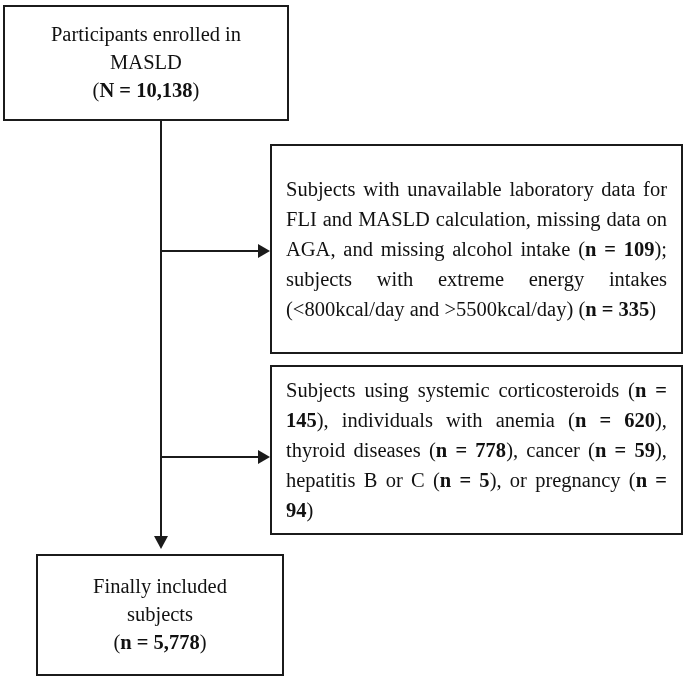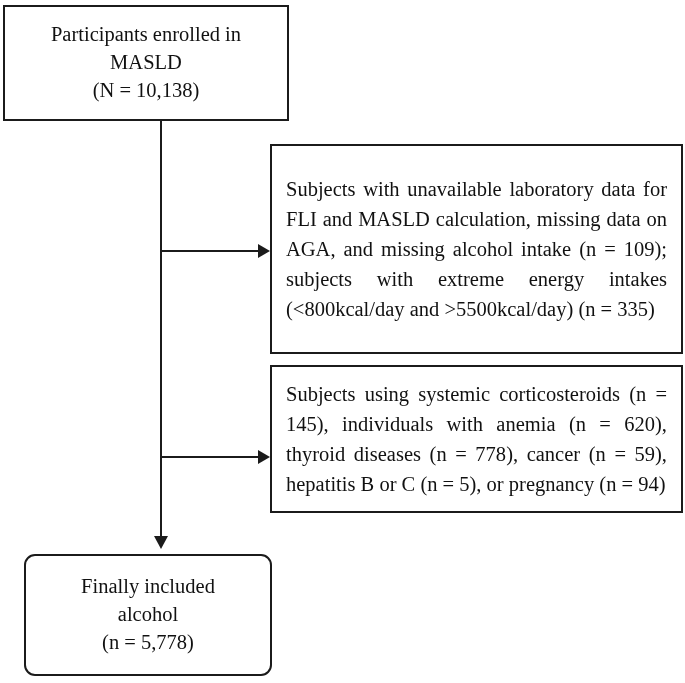--- a/index.html
+++ b/index.html
@@ -48,38 +48,38 @@
   
   .node.justified .node-text {
     text-align: justify;
     text-align-last: left;
     font-size: 20.5px;
     line-height: 1.47;
     padding: 0 14px;
     hyphens: none;
   }
 
-  b, .b { font-weight: normal; }
+  b, .b { font-weight: bold; }
 
   
   #node-enrolled {
     left: 3px;  top: 5px;
     width: 286px; height: 116px;
   }
   #node-exclusion-1 {
     left: 270px; top: 144px;
     width: 413px; height: 210px;
   }
   #node-exclusion-2 {
     left: 270px; top: 365px;
-    width: 413px; height: 148px;
+    width: 413px; height: 170px;
   }
   #node-included {
-    left: 24px;  top: 554px;
-    width: 248px; height: 122px; border-radius: 11px;
+    left: 36px;  top: 554px;
+    width: 248px; height: 122px;
   }
 
   
   .conn {
     position: absolute;
     background: #1b1b1b;
   }
   
   #trunk-vertical {
     left: 160px;
@@ -139,21 +139,21 @@
     <span class="node-text"><span>Subjects with unavailable laboratory data for FLI and MASLD calculation, missing data on AGA, and missing alcohol intake (</span><b>n = 109</b><span>); subjects with extreme energy intakes (&lt;800kcal/day and &gt;5500kcal/day) (</span><b>n = 335</b><span>)</span></span>
   </div>
 
   <div class="node justified" id="node-exclusion-2">
     <span class="node-text"><span>Subjects using systemic corticosteroids (</span><b>n = 145</b><span>), individuals with anemia (</span><b>n = 620</b><span>), thyroid diseases (</span><b>n = 778</b><span>), cancer (</span><b>n = 59</b><span>), hepatitis B or C (</span><b>n = 5</b><span>), or pregnancy (</span><b>n = 94</b><span>)</span></span>
   </div>
 
   <div class="node centered" id="node-included">
     <span class="node-text">
       <span>Finally included</span><br>
-      <span>alcohol</span><br>
+      <span>subjects</span><br>
       <span>(</span><b>n = 5,778</b><span>)</span>
     </span>
   </div>
 
   <div class="conn" id="trunk-vertical"></div>
   <div class="conn" id="branch-1"></div>
   <div class="conn" id="branch-2"></div>
 
   <div class="arrowhead right" id="arrow-branch-1"></div>
   <div class="arrowhead right" id="arrow-branch-2"></div>

